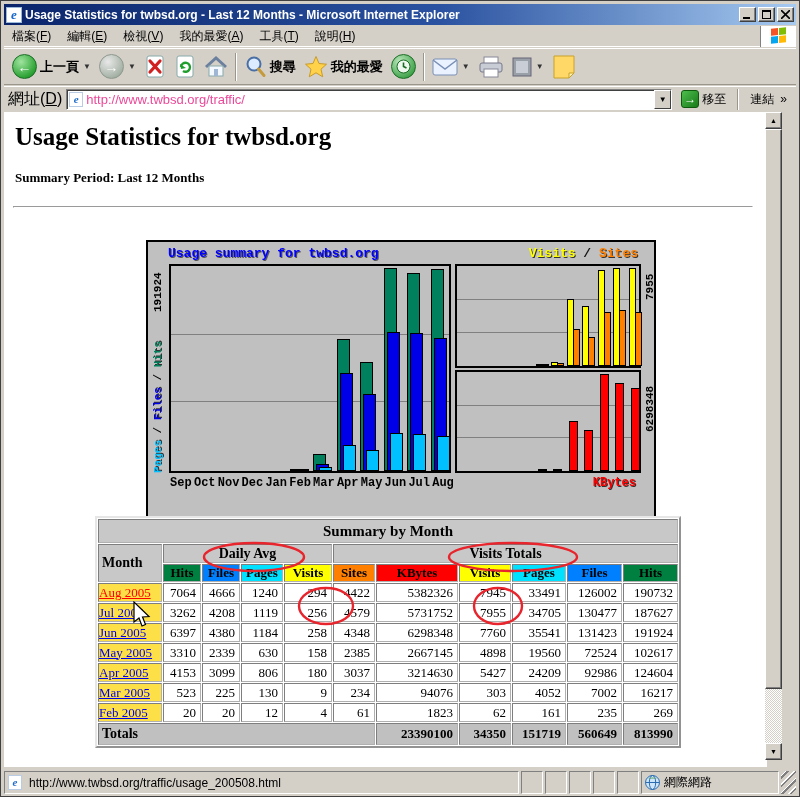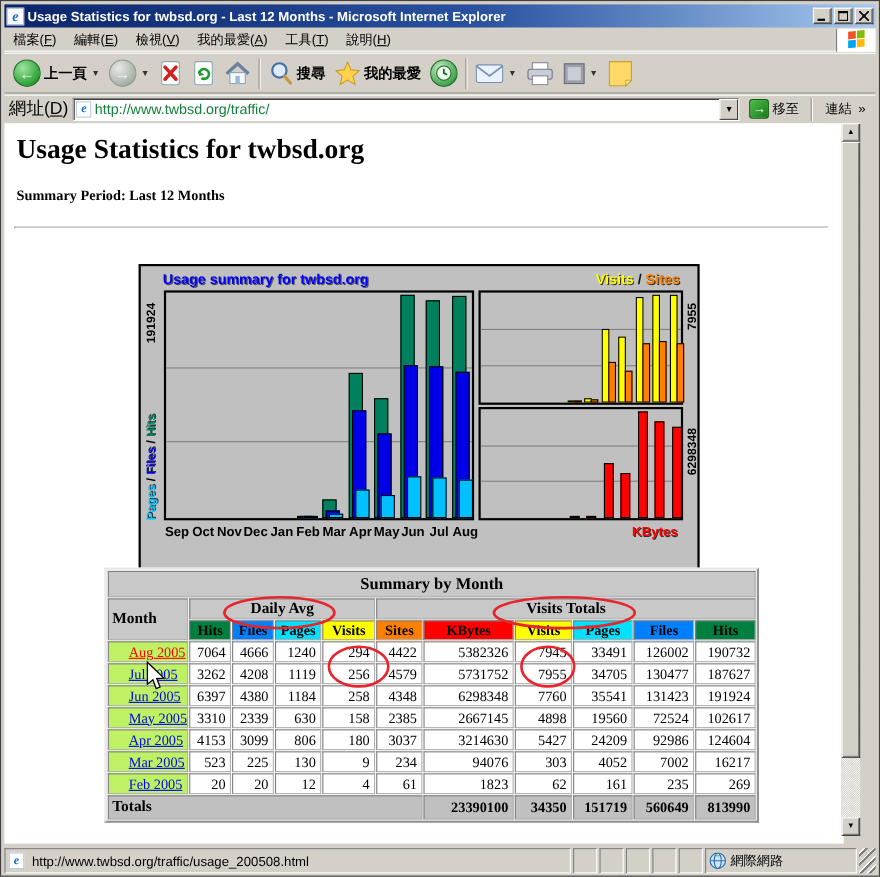--- a/index.html
+++ b/index.html
@@ -42,40 +42,40 @@
   .arrow-glyph { color:#fff; font-weight:bold; font-size:14px; line-height:1; }
 
   
   .addressbar { position:absolute; left:3px; top:85px; right:3px; height:25px;
     border-top:1px solid #fff; display:flex; align-items:center; padding:0 4px; gap:4px; }
   .addr-label { font-size:16px; white-space:nowrap; }
   .addr-field { flex:1; height:21px; background:#fff; border:1px solid; border-color:#808080 #fff #fff #808080;
     box-shadow:inset 1px 1px 0 #404040; display:flex; align-items:center; padding-left:2px; }
   .addr-icon { width:14px; height:15px; margin-right:3px; flex:0 0 auto; background:#fff; border:1px solid #b9cce4;
     font:bold italic 11px "Liberation Serif",serif; color:#1B6ACB; text-align:center; line-height:13px; }
-  .addr-url { flex:1; font-size:13px; color:#15803d; white-space:nowrap; overflow:hidden; }
+  .addr-url { flex:1; font-size:13px; color:#ec4899; white-space:nowrap; overflow:hidden; }
   .addr-drop { width:17px; height:19px; background:#D4D0C8; border:1px solid; border-color:#fff #404040 #404040 #fff;
     display:flex; align-items:center; justify-content:center; font-size:8px; }
   .go-btn { display:flex; align-items:center; gap:3px; padding:1px 5px; height:23px; }
   .go-icon { width:18px; height:18px; background:linear-gradient(135deg,#4DBE4D,#187A18); border:1px solid #0d5a0d; border-radius:3px;
     color:#fff; font-weight:bold; font-size:12px; display:flex; align-items:center; justify-content:center; }
   .go-label, .links-label { font-size:12px; white-space:nowrap; }
   .links-sep { width:2px; height:21px; border-left:1px solid #9a968c; border-right:1px solid #fff; margin:0 2px; }
   .links-chev { font-size:12px; margin-left:3px; }
 
   
   .page { position:absolute; left:3px; top:111px; width:763px; height:655px; background:#fff; overflow:hidden; }
   .page-heading { position:absolute; left:11px; top:11px; font:bold 25px "Liberation Serif","DejaVu Serif",serif; color:#000; }
   .summary-period { position:absolute; left:11px; top:58px; font:bold 13px "Liberation Serif",serif; }
   .generated-line { position:absolute; left:11px; top:74px; font:bold 13px "Liberation Serif",serif; }
   .page-hr { position:absolute; left:9px; top:94px; width:740px; height:2px; border:1px solid; border-color:#9a9a9a #fff #fff #9a9a9a; }
 
   
-  .chart { position:absolute; left:122px; top:128px; width:510px; height:292px; background:#C0C0C0; border:2px solid #000;
-    font-family:Liberation Sans, sans-serif; }
+  .chart { position:absolute; left:142px; top:128px; width:510px; height:292px; background:#C0C0C0; border:2px solid #000;
+    font-family:Liberation Mono, monospace; }
   .chart-title { position:absolute; left:20px; top:4px; font-size:13px; font-weight:bold; color:#0000FF; text-shadow:1px 1px 0 #555; }
   .chart-legend { position:absolute; right:16px; top:4px; font-size:13px; font-weight:bold; }
   .chart-legend .sep { color:#111; }
   .plot { position:absolute; border:2px solid #000; background:#C0C0C0; }
   #plot-left { left:21px; top:22px; width:282px; height:209px; }
   #plot-rt   { left:307px; top:22px; width:186px; height:104px; }
   #plot-rb   { left:307px; top:128px; width:186px; height:103px; }
   .gridline { position:absolute; left:0; right:0; height:1px; background:#808080; }
   .bar { position:absolute; bottom:0; border:1px solid #000; }
   .vlabel { position:absolute; font-size:11px; font-weight:bold; color:#000; transform:rotate(-90deg); transform-origin:top left; white-space:nowrap; }
@@ -86,21 +86,21 @@
   
   .table-wrap { position:absolute; left:91px; top:404px; }
   table.summary { border-collapse:separate; border-spacing:1px; background:#fff; border:2px outset #e6e6e6;
     font-family:"Liberation Serif","DejaVu Serif",serif; table-layout:fixed; }
   table.summary th, table.summary td { border:1px solid; border-color:#7e7e7e #b0b0b0 #b0b0b0 #7e7e7e; overflow:hidden; white-space:nowrap; }
   th.t-title { background:#C8C8C8; font-size:15px; font-weight:bold; height:24px; text-align:center; }
   th.t-group { background:#C8C8C8; font-size:14px; font-weight:bold; height:19px; text-align:center; }
   th.t-month { background:#C8C8C8; font-size:14px; font-weight:bold; text-align:left; padding-left:3px; }
   th.t-col { font-size:13px; font-weight:bold; height:18px; text-align:center; color:#000; }
   td.num { font-size:13px; text-align:right; padding-right:4px; height:19px; background:#fff; }
-  td.month-cell { font-size:13px; padding-left:18px; background:#bef264; }
+  td.month-cell { font-size:13px; padding-left:0; background:#fde047; }
   td.month-cell a { color:#0000EE; }
   td.month-cell a.active-link { color:#FF0000; }
   tr.totals-row td { background:#C0C0C0; font-weight:bold; }
   td.totals-label { font-size:14px; font-weight:bold; padding-left:3px; height:22px; background:#C0C0C0; }
 
   
   #annotations { position:absolute; left:0; top:0; width:763px; height:655px; pointer-events:none; }
   #cursor { position:absolute; left:128px; top:489px; pointer-events:none; }
 
   

